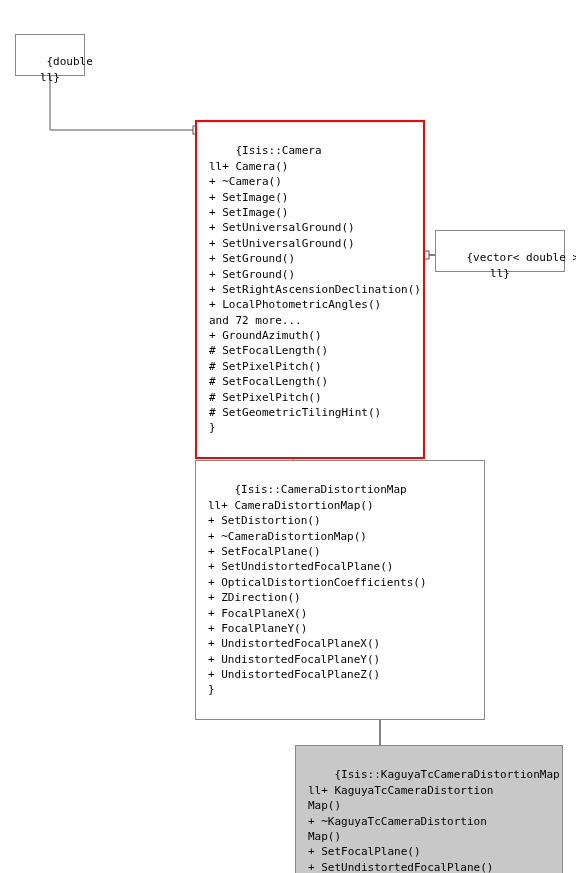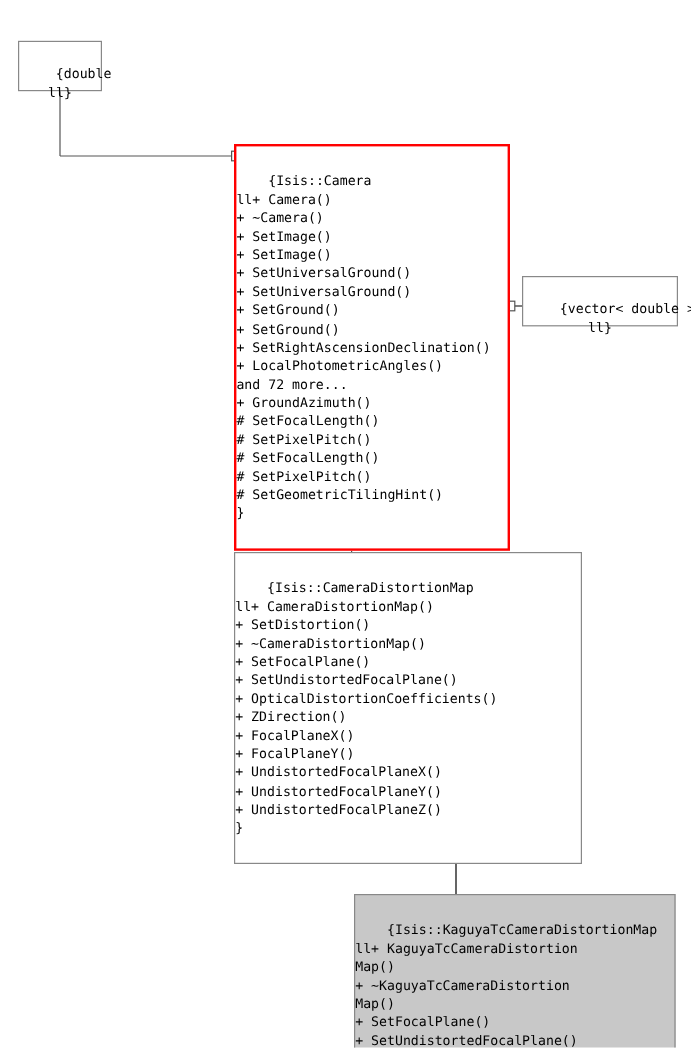--- a/index.html
+++ b/index.html
@@ -14,21 +14,21 @@
     }
     .diagram-container {
       position: relative;
       width: 576px;
       height: 873px;
     }
     .uml-box {
       position: absolute;
       border: 1px solid #888;
       background: #fff;
-      padding: 6px 0;
+      padding: 6px 12px;
       font-size: 11px;
       font-family: monospace;
       line-height: 1.4;
       white-space: pre;
     }
     .uml-box.highlighted {
       border: 2px solid #ff0000;
       background: #fff;
     }
     .uml-box.dark-bg {

